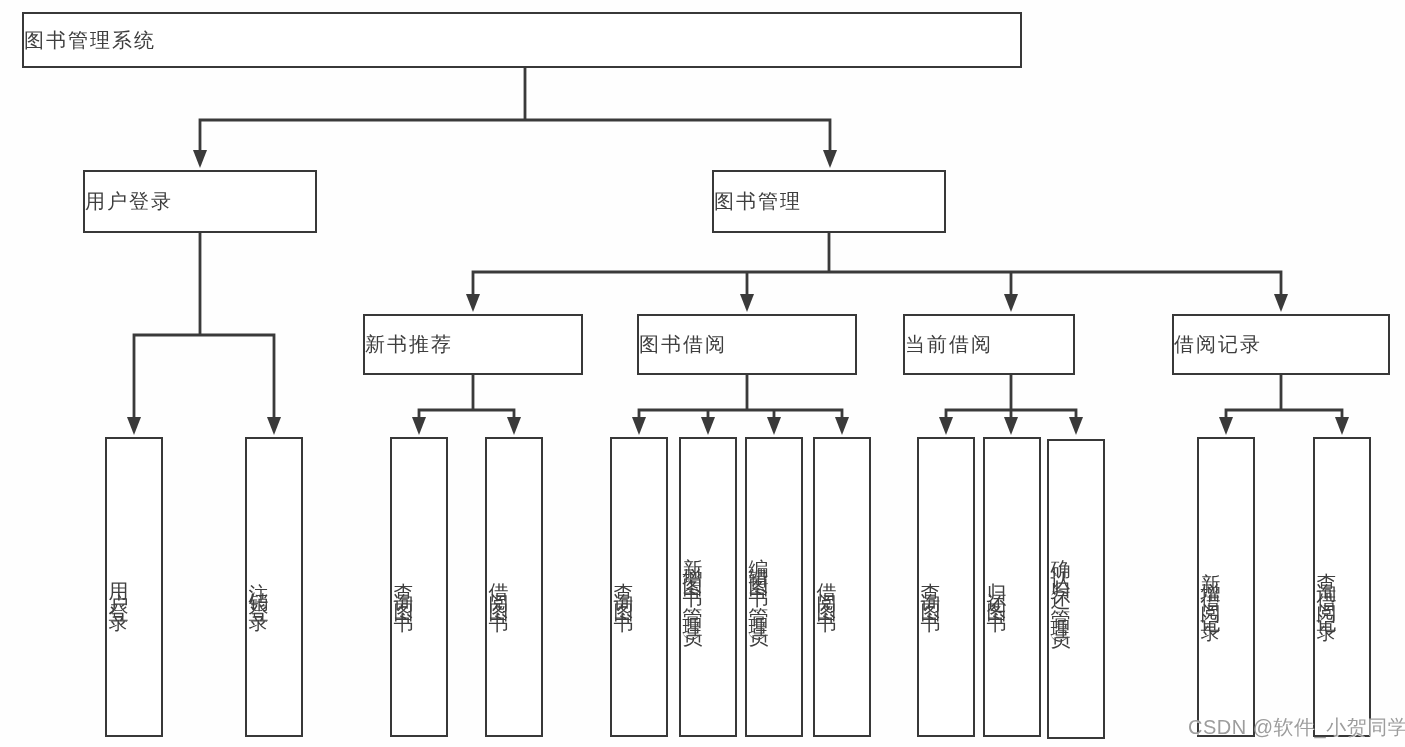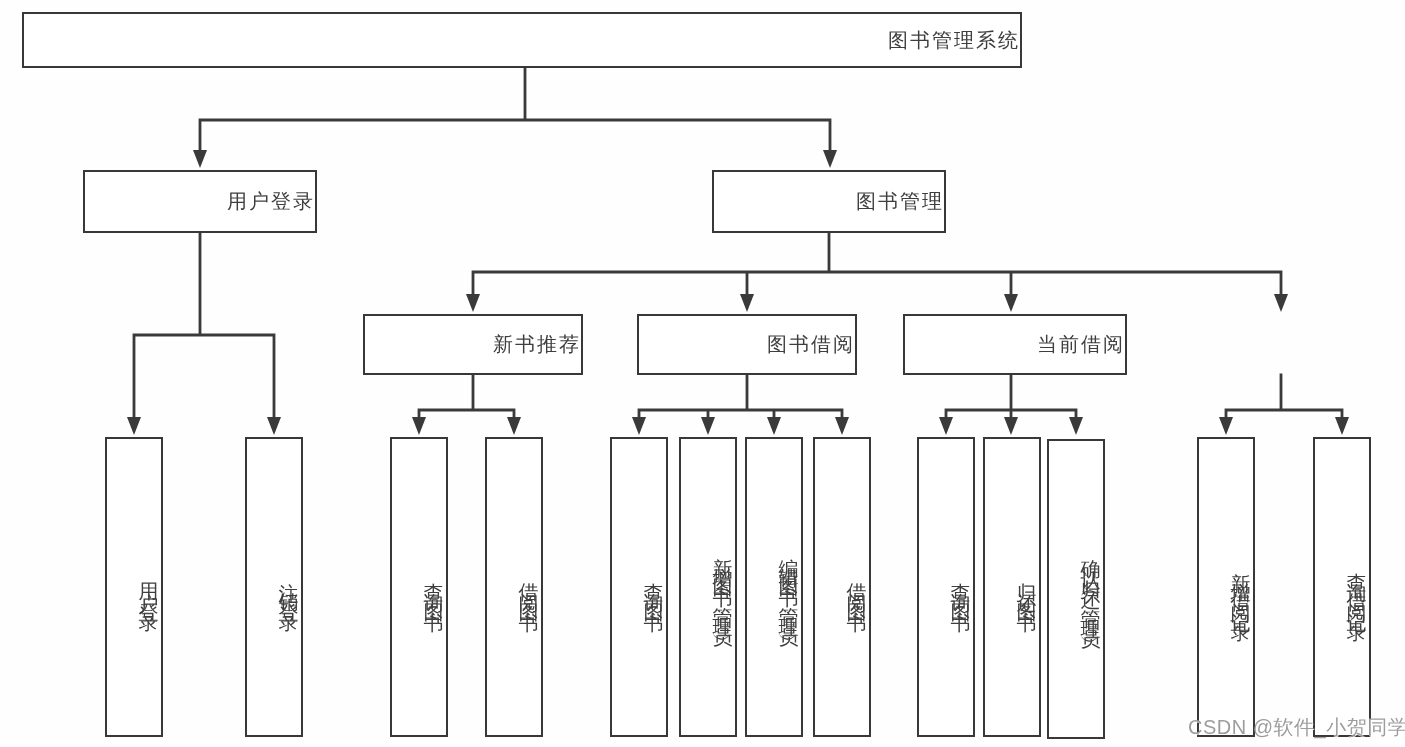--- a/index.html
+++ b/index.html
@@ -30,21 +30,21 @@
     fill: #3a3a3a;
     stroke: none;
   }
   .box {
     position: absolute;
     box-sizing: border-box;
     background: #ffffff;
     border: 2.5px solid #383838;
     display: flex;
     align-items: center;
-    justify-content: flex-end;
+    justify-content: flex-start;
     color: #3e3e3e;
   }
   .h-label {
     font-size: 20px;
     letter-spacing: 2px;
     white-space: nowrap;
   }
   .v-label {
     writing-mode: vertical-rl;
     text-orientation: mixed;
@@ -115,22 +115,25 @@
   <div class="box" style="left:363px; top:314px; width:220px; height:61px;">
     <span class="h-label">新书推荐</span>
   </div>
 
   <div class="box" style="left:712px; top:170px; width:234px; height:63px;">
     <span class="h-label">图书管理</span>
   </div>
   <div class="box" style="left:637px; top:314px; width:220px; height:61px;font-family:Liberation Mono, monospace;">
     <span class="h-label">图书借阅</span>
   </div>
-  <div class="box" style="left:903px; top:314px; width:224px; height:61px;">
+  <div class="box" style="left:903px; top:314px; width:172px; height:61px;">
     <span class="h-label">当前借阅</span>
+  </div>
+  <div class="box" style="left:1172px; top:314px; width:218px; height:61px;">
+    <span class="h-label">借阅记录</span>
   </div>
 
   <div class="box" style="left:105px; top:437px; width:58px; height:300px;">
     <span class="v-label">用户登录</span>
   </div>
   <div class="box" style="left:245px; top:437px; width:58px; height:300px;">
     <span class="v-label">注销登录</span>
   </div>
 
   <div class="box" style="left:390px; top:437px; width:58px; height:300px;">

